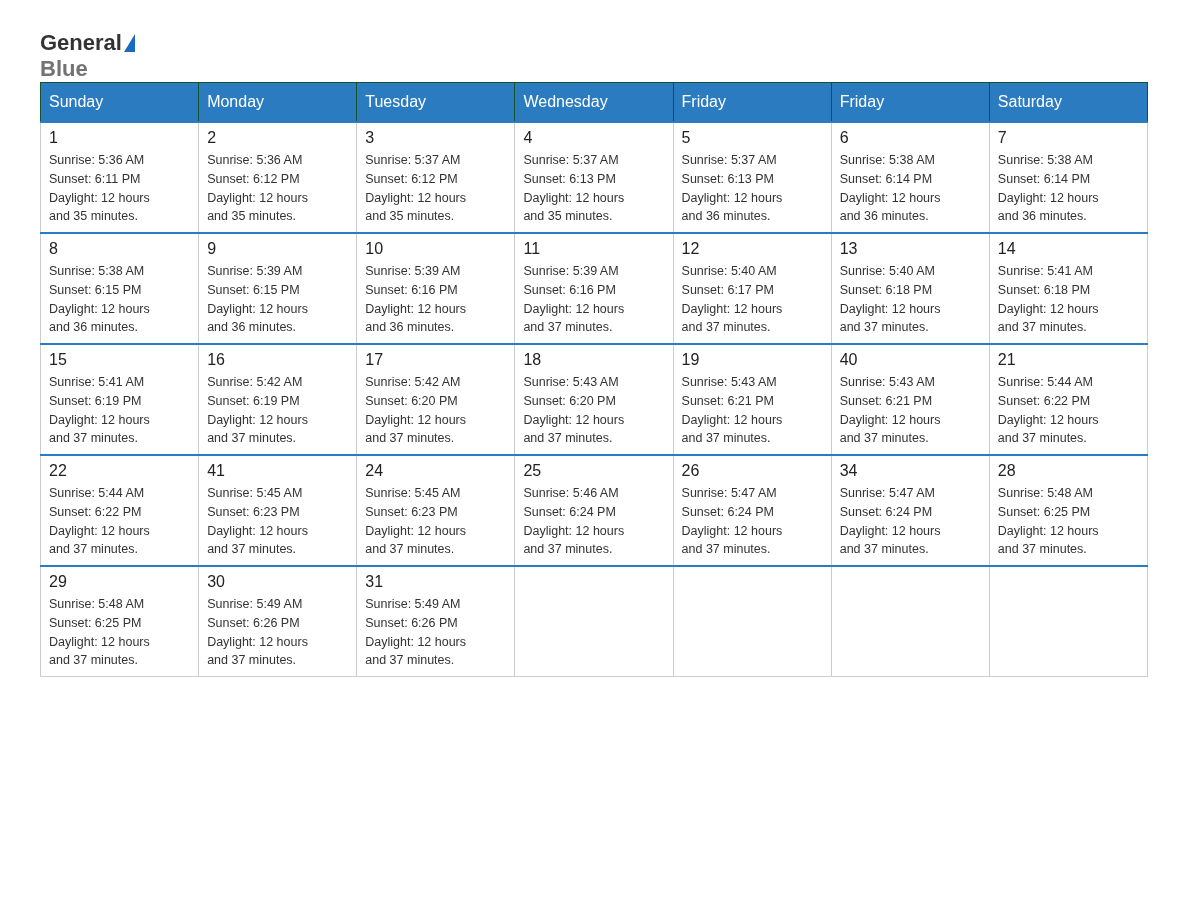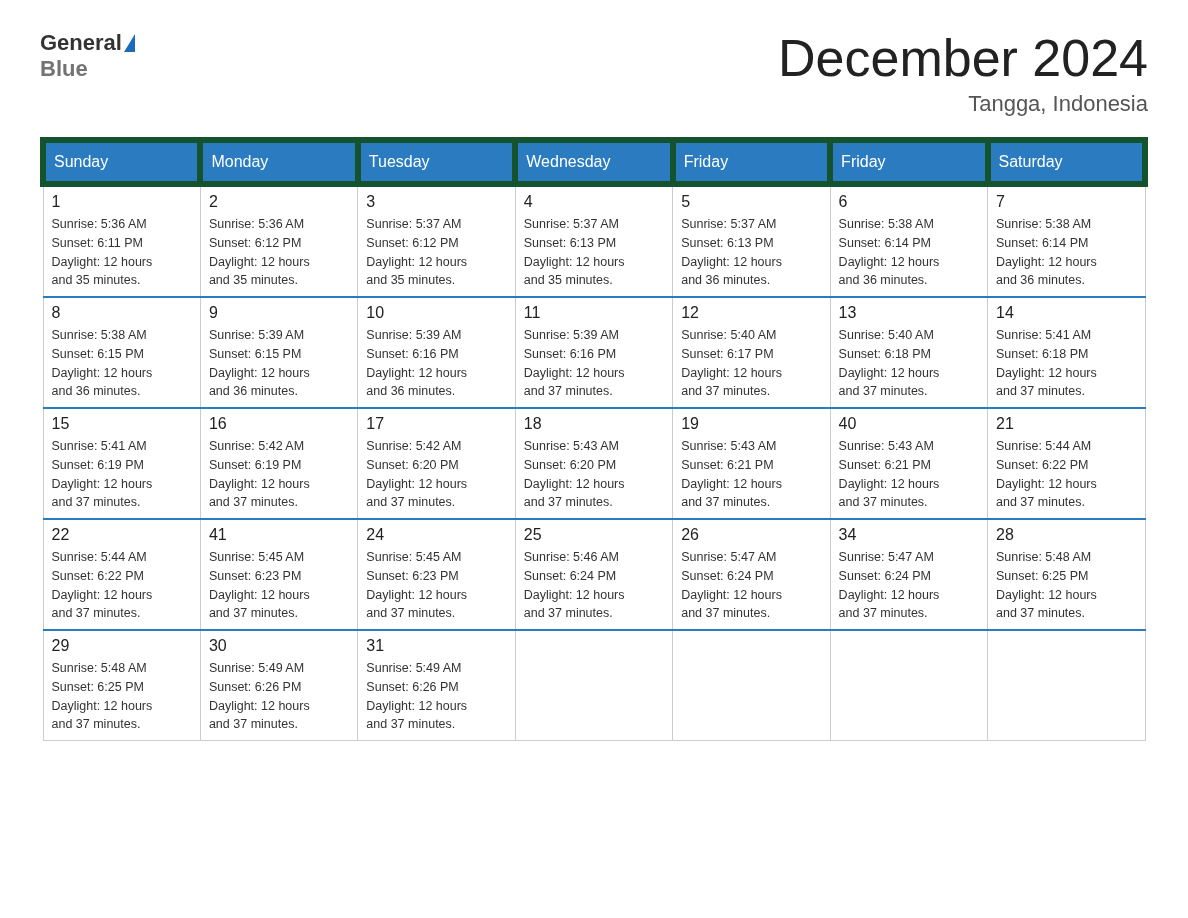--- a/index.html
+++ b/index.html
@@ -7,21 +7,20 @@
       font-family: Arial, sans-serif;
       background: #fff;
       padding: 30px 40px;
       width: 1188px;
       min-height: 918px;
     }
     .header-area {
       display: flex;
       justify-content: space-between;
       align-items: flex-start;
-      margin-bottom: 20px;
     }
     .logo-text-general {
       font-size: 22px;
       font-weight: bold;
       color: #333;
     }
     .logo-text-blue {
       font-size: 22px;
       font-weight: bold;
       color: #737373;
@@ -45,21 +44,21 @@
       border-collapse: collapse;
       table-layout: fixed;
     }
     .calendar-table thead th {
       background-color: #2a7bc0;
       color: #fff;
       padding: 10px 8px;
       font-size: 16px;
       font-weight: normal;
       text-align: left;
-      border: 6px solid #14532d;
+      border: 1px solid #14532d;
     }
     .calendar-table tbody td {
       vertical-align: top;
       padding: 6px 8px;
       border: 1px solid #aaa;
       font-size: 13px;
       color: #333;
       min-height: 100px;
       height: 110px;
     }
@@ -106,24 +105,20 @@
 </head>
 <body>
 
 <div class="header-area">
   <div class="logo-wrapper">
     <div class="logo-line1">
       <span class="logo-text-general">General</span>
       <span class="logo-triangle"></span>
     </div>
     <span class="logo-text-blue">Blue</span>
-  </div>
-  <div class="title-area">
-    <div class="calendar-title">December 2024</div>
-    <div class="calendar-subtitle">Tangga, Indonesia</div>
   </div>
 </div>
 
 <table class="calendar-table">
   <thead>
     <tr>
     <th>Sunday</th>
         <th>Monday</th>
         <th>Tuesday</th>
         <th>Wednesday</th>

